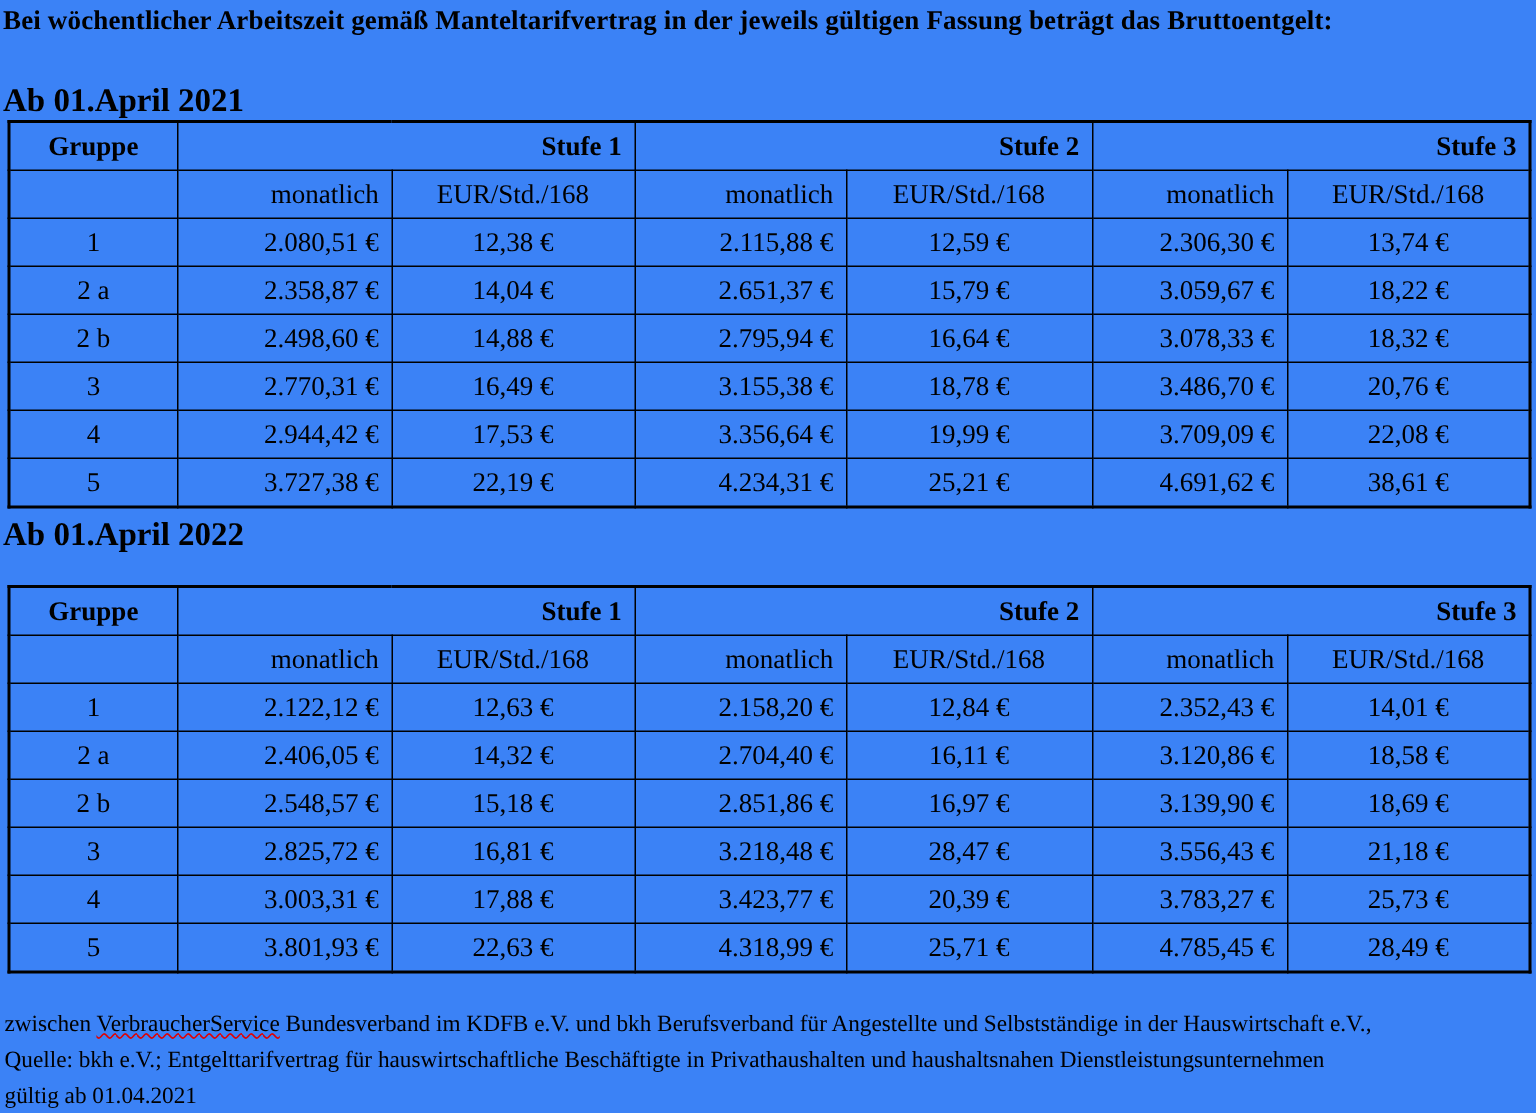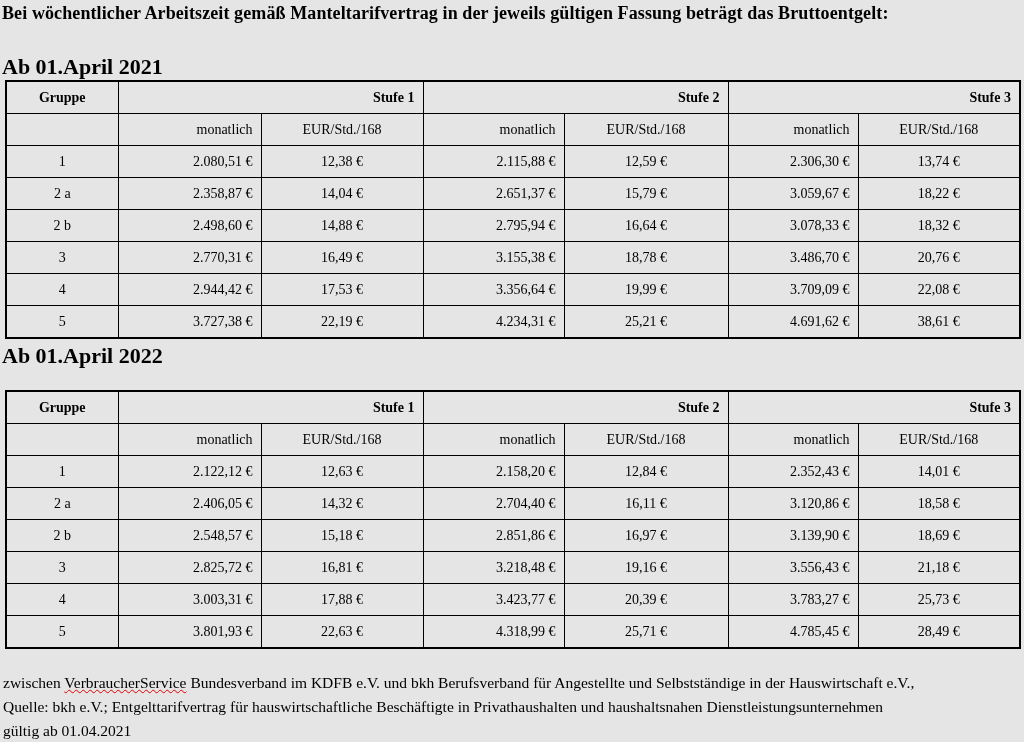--- a/index.html
+++ b/index.html
@@ -1,20 +1,20 @@
 <!DOCTYPE html>
 <html><head>
 <meta charset="utf-8">
 <style>
   html, body { margin: 0; padding: 0; background: #ffffff; }
   #page {
     position: relative;
     width: 1024px;
     height: 742px;
-    background: #e5e5e5;
+    background: #3b82f6;
     color: #000000;
     font-family: "Liberation Serif", "DejaVu Serif", serif;
     overflow: hidden;
   }
   .doc-title {
     position: absolute;
     top: 3px;
     left: 2px;
     font-size: 18px;
     font-weight: bold;
@@ -30,21 +30,21 @@
   }
   #label-2021 { top: 54px; }
   #label-2022 { top: 343px; }
   table.wage-table {
     position: absolute;
     left: 5px;
     width: 1014px;
     border-collapse: collapse;
     table-layout: fixed;
     border: 2px solid #000;
-    font-size: 14px;
+    font-size: 18px;
     padding-left: 26px;
   }
   #table-2021 { top: 80px; }
   #table-2022 { top: 390px; }
   table.wage-table td {
     border: 1px solid #000;
     height: 31px;
     padding: 0 8px;
     vertical-align: middle;
     overflow: hidden;
@@ -215,21 +215,21 @@
         <td class="left">2.851,86 €</td>
         <td class="center">16,97 €</td>
         <td class="left">3.139,90 €</td>
         <td class="center">18,69 €</td>
       </tr>
       <tr>
         <td class="center">3</td>
         <td class="left">2.825,72 €</td>
         <td class="center">16,81 €</td>
         <td class="left">3.218,48 €</td>
-        <td class="center">19,16 €</td>
+        <td class="center">28,47 €</td>
         <td class="left">3.556,43 €</td>
         <td class="center">21,18 €</td>
       </tr>
       <tr>
         <td class="center">4</td>
         <td class="left">3.003,31 €</td>
         <td class="center">17,88 €</td>
         <td class="left">3.423,77 €</td>
         <td class="center">20,39 €</td>
         <td class="left">3.783,27 €</td>

